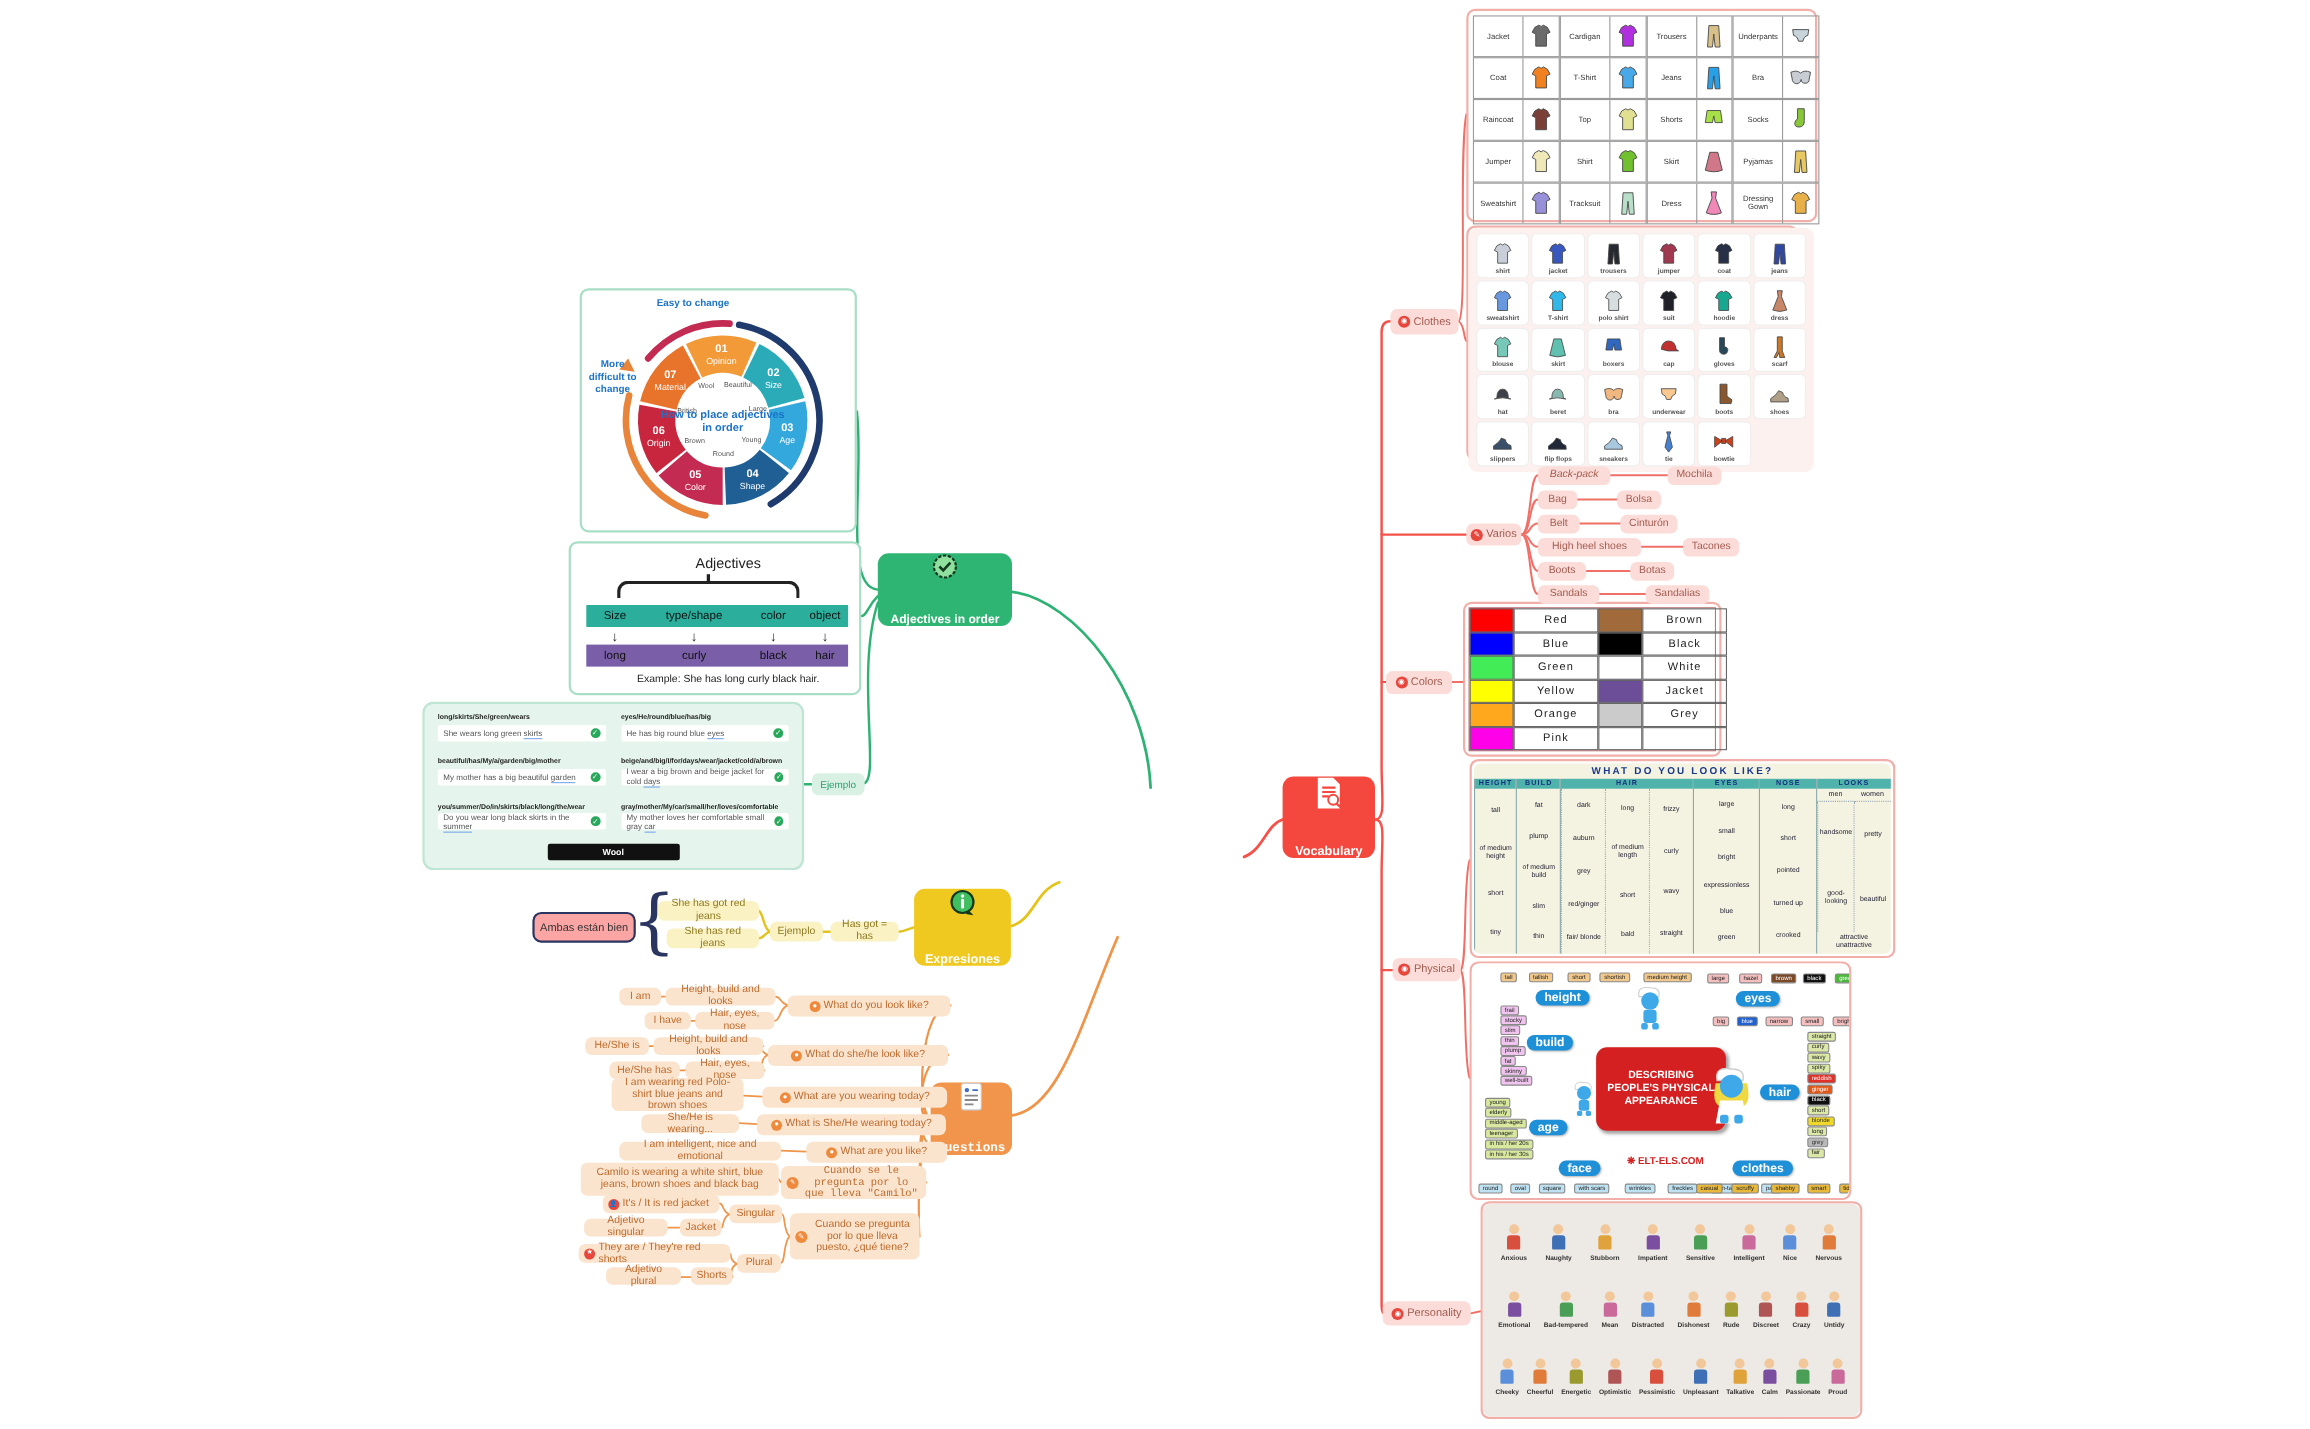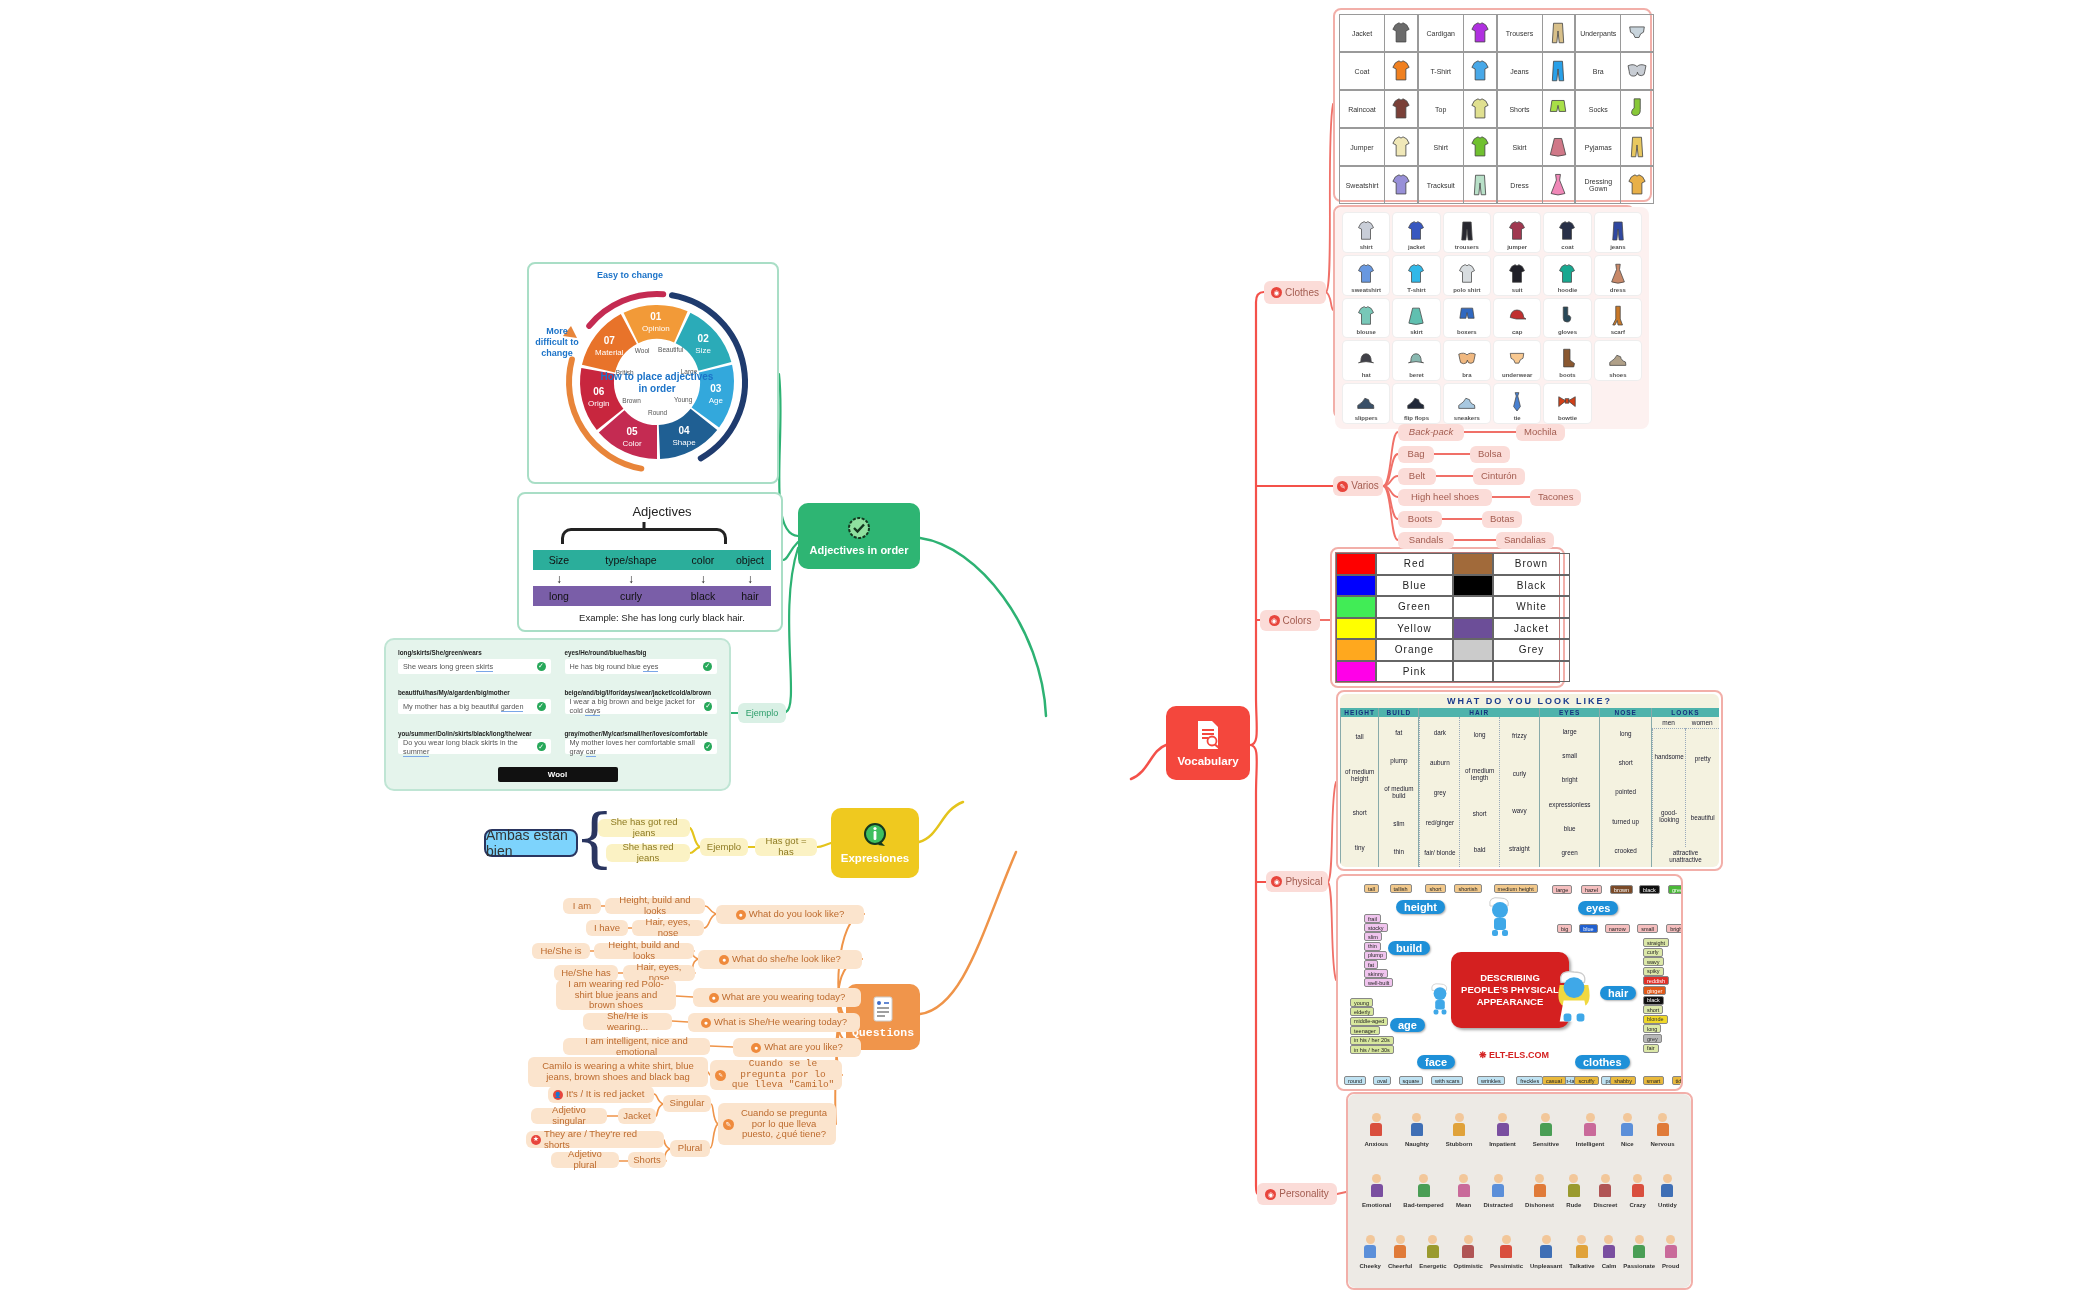--- a/index.html
+++ b/index.html
@@ -1,19 +1,19 @@
 <!DOCTYPE html>
 <html><head>
 <meta charset="utf-8">
 <style>
   html,body{margin:0;padding:0;background:#fff;}
   #canvas{position:relative;width:2100px;height:1299px;background:#ffffff;overflow:hidden;
     font-family:"Liberation Sans",sans-serif;}
   svg.wires{position:absolute;left:0;top:0;pointer-events:none;}
-  .node{position:absolute;border-radius:10px;display:flex;flex-direction:column;align-items:center;justify-content:center;box-sizing:border-box;}
+  .node{position:absolute;border-radius:10px;display:flex;flex-direction:column;align-items:center;justify-content:space-between;box-sizing:border-box;}
   .node .nlabel{color:#fff;font-weight:bold;}
   .pill{position:absolute;border-radius:6px;display:flex;align-items:center;justify-content:center;gap:3px;
     box-sizing:border-box;font-size:9.5px;line-height:1.15;padding:2px 5px;text-align:center;}
   .pill.pink{background:#FBDCD8;color:#A35C50;}
   .pill.yellow{background:#FBF2C4;color:#8D7A22;}
   .pill.orange{background:#FBE4CD;color:#BD6B2E;}
   .pill.mint{background:#D9F0E5;color:#2E9E6B;}
   .pill.left{justify-content:flex-start;text-align:left;}
   .cicon{display:inline-flex;align-items:center;justify-content:center;border-radius:50%;flex:0 0 auto;
     color:#fff;font-size:7px;line-height:1;}
@@ -72,21 +72,21 @@
   #adjbrace{position:absolute;left:42px;top:34px;width:160px;height:13px;border:3px solid #222;border-bottom:none;border-radius:10px 10px 0 0;}
   #adjbrace:after{content:"";position:absolute;left:50%;top:-9px;width:3px;height:8px;background:#222;transform:translateX(-50%);}
   .adjrow{position:absolute;left:14px;width:238px;height:20px;display:flex;}
   .adjrow div{display:flex;align-items:center;justify-content:center;font-size:10.5px;color:#111;}
   .adjarrows{position:absolute;left:14px;width:238px;display:flex;}
   .adjarrows div{display:flex;justify-content:center;font-size:12px;color:#111;font-weight:bold;}
   #adjex{position:absolute;left:0;width:100%;text-align:center;font-size:9.5px;color:#222;}
   .aw1{width:52px;} .aw2{width:92px;} .aw3{width:52px;} .aw4{width:42px;}
   
   .note{position:absolute;font-size:9px;color:#1C73C8;font-weight:bold;text-align:center;line-height:1.2;}
-  #ambas{position:absolute;background:#7dd3fc;border:2px solid #2A3560;border-radius:8px;display:flex;align-items:center;justify-content:center;font-size:14px;color:#333;}
+  #ambas{position:absolute;background:#fca5a5;border:2px solid #2A3560;border-radius:8px;display:flex;align-items:center;justify-content:center;font-size:10px;color:#333;}
   #bigbrace{position:absolute;color:#2A3560;font-size:64px;font-family:"DejaVu Serif",serif;font-weight:normal;line-height:1;}
 </style>
 </head>
 <body>
 
 <div id="canvas">
   <svg class="wires" id="wires" width="2100" height="1299">
       <path d="M1046,716 C1042,628 978,546 920,538" stroke="#2DB273" stroke-width="2.5" fill="none" stroke-linecap="round"></path>
       <path d="M798,536 C766,534 786,436 779,374" stroke="#2DB273" stroke-width="2.2" fill="none" stroke-linecap="round"></path>
       <path d="M798,542 C788,552 788,560 783,560" stroke="#2DB273" stroke-width="2.2" fill="none" stroke-linecap="round"></path>

